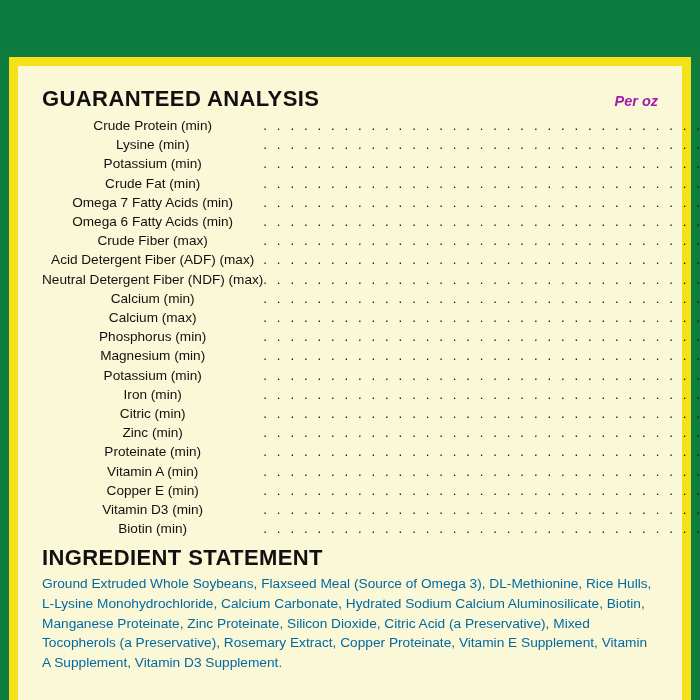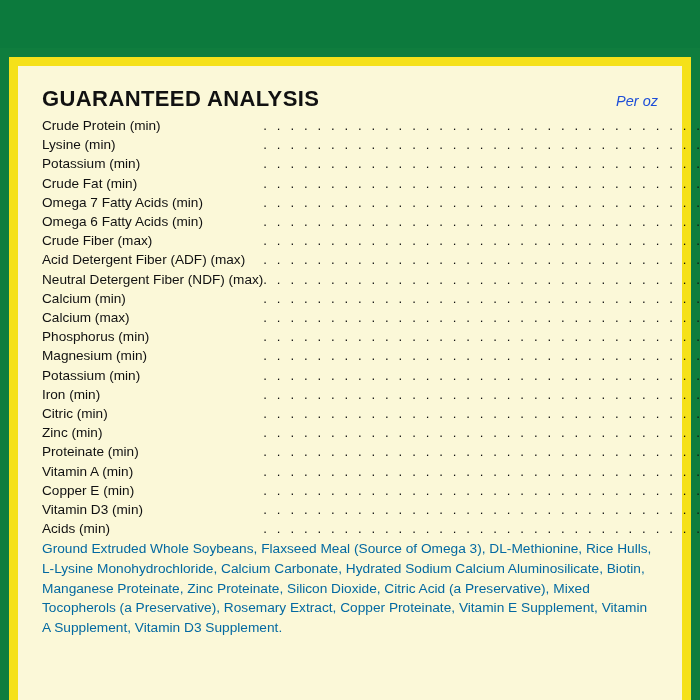--- a/index.html
+++ b/index.html
@@ -49,35 +49,36 @@
     font-size: 22px;
     letter-spacing: 0.4px;
     font-weight: bold;
     margin: 0;
     color: #111;
     font-family: "Liberation Sans", sans-serif;
   }
   .per-oz {
     font-size: 14.5px;
     font-style: italic;
-    font-weight: normal;
-    color: #1d4ed8;
+    font-weight: bold;
+    color: #a21caf;
     white-space: nowrap;
   }
   table.ga-table {
     width: 100%;
     border-collapse: collapse;
     font-size: 13.6px;
     color: #111;
   }
   table.ga-table td {
     padding: 0;
     line-height: 19.2px;
     vertical-align: bottom;
     white-space: nowrap;
+    text-align: center;
   }
   td.nutrient {
     width: 1%;
     padding-right: 3px;
   }
   td.leader {
     width: 98%;
     overflow: hidden;
     position: relative;
   }
@@ -246,27 +247,28 @@
                 <span class="dots">. . . . . . . . . . . . . . . . . . . . . . . . . . . . . . . . . . . . . . . . . . . . . . . . . . . . . . . . . . . . . . . . . . . . . . . . . . . . . . . . . . . . . . . . . </span>
               </td>
             </tr>
             <tr>
               <td class="nutrient">Vitamin D3 (min)</td>
               <td class="leader">
                 <span class="dots">. . . . . . . . . . . . . . . . . . . . . . . . . . . . . . . . . . . . . . . . . . . . . . . . . . . . . . . . . . . . . . . . . . . . . . . . . . . . . . . . . . . . . . . . . </span>
               </td>
             </tr>
             <tr>
-              <td class="nutrient">Acids (min)</td>
+              <td class="nutrient">Biotin (min)</td>
               <td class="leader">
                 <span class="dots">. . . . . . . . . . . . . . . . . . . . . . . . . . . . . . . . . . . . . . . . . . . . . . . . . . . . . . . . . . . . . . . . . . . . . . . . . . . . . . . . . . . . . . . . . </span>
               </td>
             </tr>
           </tbody>
       </table>
 
       <div class="divider-line"></div>
 
+      <h2 class="ingredient-title">INGREDIENT STATEMENT</h2>
       <p class="ingredient-text">Ground Extruded Whole Soybeans, Flaxseed Meal (Source of Omega 3), DL-Methionine, Rice Hulls, L-Lysine Monohydrochloride, Calcium Carbonate, Hydrated Sodium Calcium Aluminosilicate, Biotin, Manganese Proteinate, Zinc Proteinate, Silicon Dioxide, Citric Acid (a Preservative), Mixed Tocopherols (a Preservative), Rosemary Extract, Copper Proteinate, Vitamin E Supplement, Vitamin A Supplement, Vitamin D3 Supplement.</p>
 
     </div>
   </div>
 </div>
 
 </body></html>

